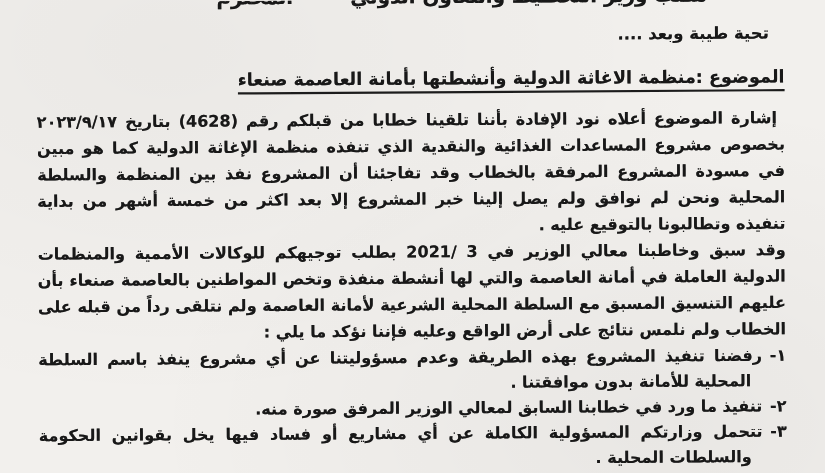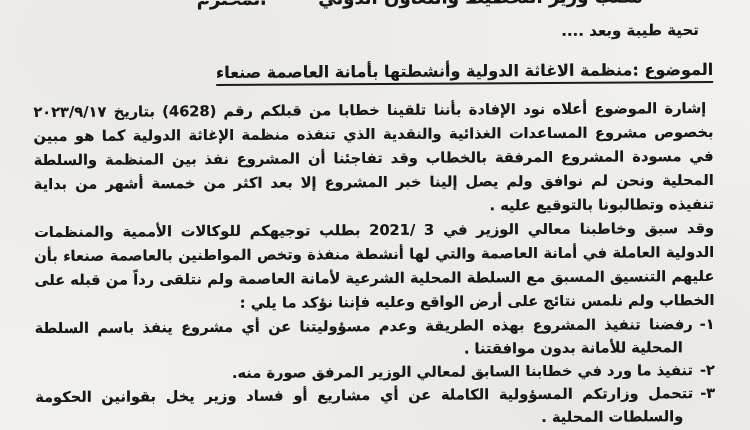--- a/index.html
+++ b/index.html
@@ -95,18 +95,18 @@
     <span class="subject">الموضوع :منظمة الاغاثة الدولية وأنشطتها بأمانة العاصمة صنعاء</span>
   </div>
 
   <p class="para first">إشارة الموضوع أعلاه نود الإفادة بأننا تلقينا خطابا من قبلكم رقم (4628) بتاريخ ٢٠٢٣/٩/١٧ بخصوص مشروع المساعدات الغذائية والنقدية الذي تنفذه منظمة الإغاثة الدولية كما هو مبين في مسودة المشروع المرفقة بالخطاب وقد تفاجئنا أن المشروع نفذ بين المنظمة والسلطة المحلية ونحن لم نوافق ولم يصل إلينا خبر المشروع إلا بعد اكثر من خمسة أشهر من بداية تنفيذه وتطالبونا بالتوقيع عليه .</p>
 
   <p class="para">وقد سبق وخاطبنا معالي الوزير في 3 /2021 بطلب توجيهكم للوكالات الأممية والمنظمات الدولية العاملة في أمانة العاصمة والتي لها أنشطة منفذة وتخص المواطنين بالعاصمة صنعاء بأن عليهم التنسيق المسبق مع السلطة المحلية الشرعية لأمانة العاصمة ولم نتلقى رداً من قبله على الخطاب ولم نلمس نتائج على أرض الواقع وعليه فإننا نؤكد ما يلي :</p>
 
   <div class="list">
     <div class="item"><span class="num">١-</span><span>رفضنا تنفيذ المشروع بهذه الطريقة وعدم مسؤوليتنا عن أي مشروع ينفذ باسم السلطة المحلية للأمانة بدون موافقتنا .</span></div>
     <div class="item"><span class="num">٢-</span><span>تنفيذ ما ورد في خطابنا السابق لمعالي الوزير المرفق صورة منه.</span></div>
-    <div class="item"><span class="num">٣-</span><span>تتحمل وزارتكم المسؤولية الكاملة عن أي مشاريع أو فساد وزير يخل بقوانين الحكومة والسلطات المحلية .</span></div>
+    <div class="item"><span class="num">٣-</span><span>تتحمل وزارتكم المسؤولية الكاملة عن أي مشاريع أو فساد فيها يخل بقوانين الحكومة والسلطات المحلية .</span></div>
     <div class="item"><span class="num">٤-</span></div>
 
   </div>
 
 </div>
 
 </body></html>

